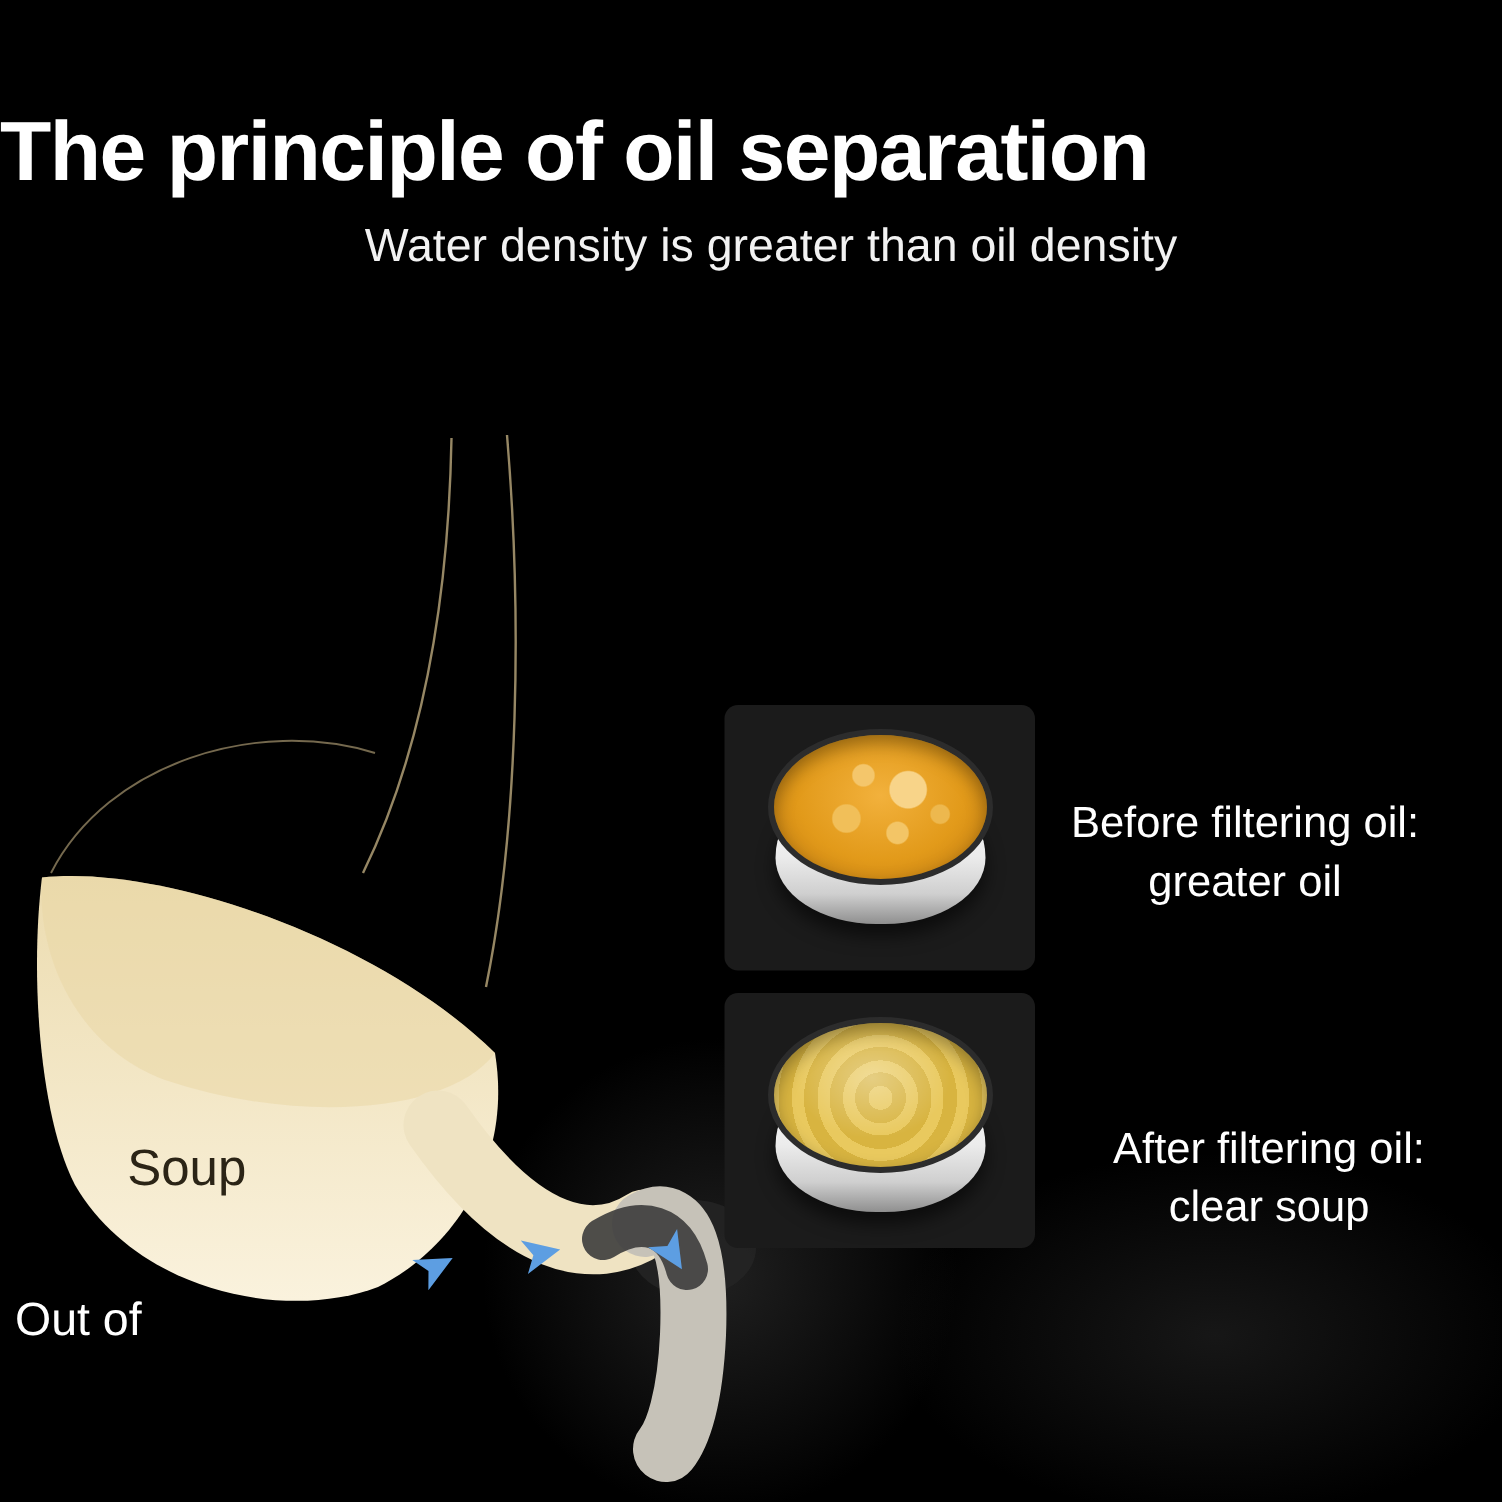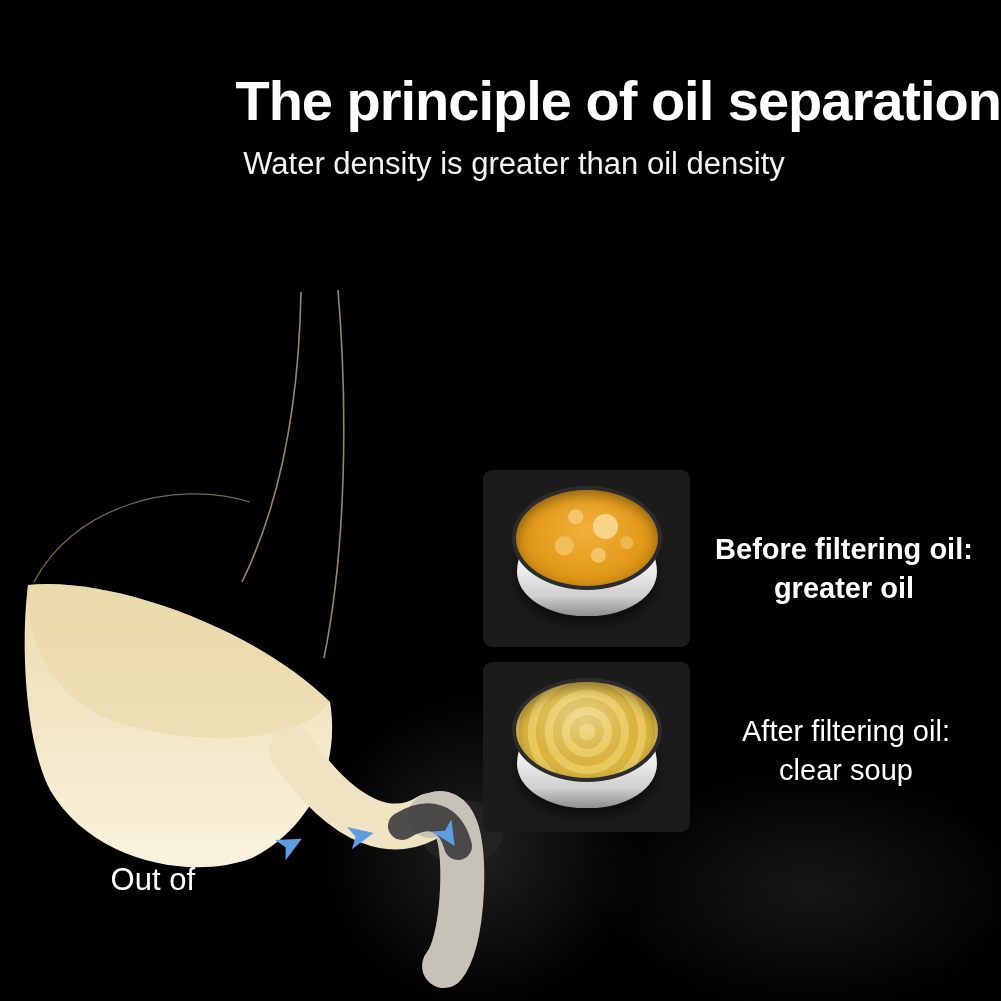--- a/index.html
+++ b/index.html
@@ -1,41 +1,41 @@
 <!DOCTYPE html>
 <html><head>
 <meta charset="utf-8">
 <style>
   html,body{margin:0;padding:0;background:#000;}
   #stage{
     position:relative;width:1001px;height:1001px;overflow:hidden;
     background:#000;font-family:"Liberation Sans",sans-serif;color:#fff;
   }
   .title{
-    position:absolute;top:68px;left:0;right:0;text-align:right;
+    position:absolute;top:68px;left:0;right:0;text-align:left;
     font-size:56px;font-weight:700;letter-spacing:-1px;color:#fff;
   }
   .subtitle{
     position:absolute;top:146px;left:0;right:0;text-align:center;
     font-size:31px;font-weight:400;color:#f2f2f2;padding-left:27px;
   }
   .haze{position:absolute;pointer-events:none;}
   .haze-stream{left:320px;top:690px;width:320px;height:320px;
     background:radial-gradient(ellipse at center,rgba(70,70,70,.45),rgba(0,0,0,0) 70%);}
   .haze-br{left:600px;top:770px;width:420px;height:240px;
     background:radial-gradient(ellipse at center,rgba(45,45,45,.5),rgba(0,0,0,0) 72%);}
   #ladle-svg{position:absolute;left:0;top:250px;width:520px;height:751px;}
   .label-dark{
     position:absolute;color:#2b2416;font-size:34px;text-align:center;
   }
   .oil-label{left:100px;top:662px;width:110px;}
   .soup-label{left:52px;top:760px;width:145px;}
   .out-label{
     position:absolute;left:10px;top:860px;width:185px;color:#fff;
-    font-size:31px;line-height:1.3;text-align:right;
+    font-size:31px;line-height:1.3;text-align:left;
   }
   .card{
     position:absolute;width:207px;background:#1b1b1b;border-radius:9px;
   }
   .card-before{left:483px;top:470px;height:177px;}
   .card-after{left:483px;top:662px;height:170px;}
   .bowl-wrap{position:absolute;left:50%;top:16px;width:150px;height:140px;transform:translateX(-50%);}
   .bowl-body{
     position:absolute;top:30px;left:5px;width:140px;height:100px;
     border-radius:50%/58% 58% 46% 46%;
@@ -56,22 +56,22 @@
       radial-gradient(ellipse at 50% 42%, #f2b13c 0%, #e29a1a 55%, #c07a10 100%);
   }
   .liquid-after{
     background:
       radial-gradient(ellipse at 46% 38%, rgba(255,255,255,.35) 0%, rgba(255,255,255,0) 48%),
       repeating-radial-gradient(circle at 50% 52%, #e9c95e 0 8px, #d8b440 8px 17px);
   }
   .compare-label{
     position:absolute;color:#fff;font-size:29px;line-height:1.35;text-align:center;
   }
-  .compare-before{left:690px;top:530px;width:308px;font-weight:bold;}
-  .compare-after{left:694px;top:712px;width:304px;text-align:center;}
+  .compare-before{left:676px;top:530px;width:308px;}
+  .compare-after{left:694px;top:747px;width:304px;text-align:center;}
 </style>
 </head>
 <body>
 
 <div id="stage">
 
   <div class="title">The principle of oil separation</div>
   <div class="subtitle">Water density is greater than oil density</div>
 
   <div class="haze haze-stream"></div>
@@ -96,20 +96,21 @@
 
     <path d="M292,500 C348,580 396,588 430,566" fill="none" stroke="#efe3c2" stroke-width="46" stroke-linecap="round"></path>
     <path d="M430,566 C456,552 464,590 462,640 C460,682 452,706 444,716" fill="none" stroke="#c6c2b8" stroke-width="44" stroke-linecap="round"></path>
     <path d="M402,576 C428,560 450,566 458,596" fill="none" stroke="#3c3c3c" stroke-width="28" stroke-linecap="round" opacity="0.9"></path>
 
     <text x="0" y="0" transform="translate(282,612) rotate(-28)" font-size="36" fill="#5d9ee2" font-family="DejaVu Sans, sans-serif">➤</text>
     <text x="0" y="0" transform="translate(348,600) rotate(-12)" font-size="36" fill="#5d9ee2" font-family="DejaVu Sans, sans-serif">➤</text>
     <text x="0" y="0" transform="translate(430,578) rotate(58)" font-size="36" fill="#5d9ee2" font-family="DejaVu Sans, sans-serif">➤</text>
   </svg>
 
+  <div class="label-dark soup-label">Soup</div>
 
   <div class="out-label">
     <div>Out of</div>
   </div>
 
   <div class="card card-before">
     <div class="bowl-wrap">
       <div class="bowl-body"></div>
       <div class="bowl-liquid liquid-before"></div>
     </div>

